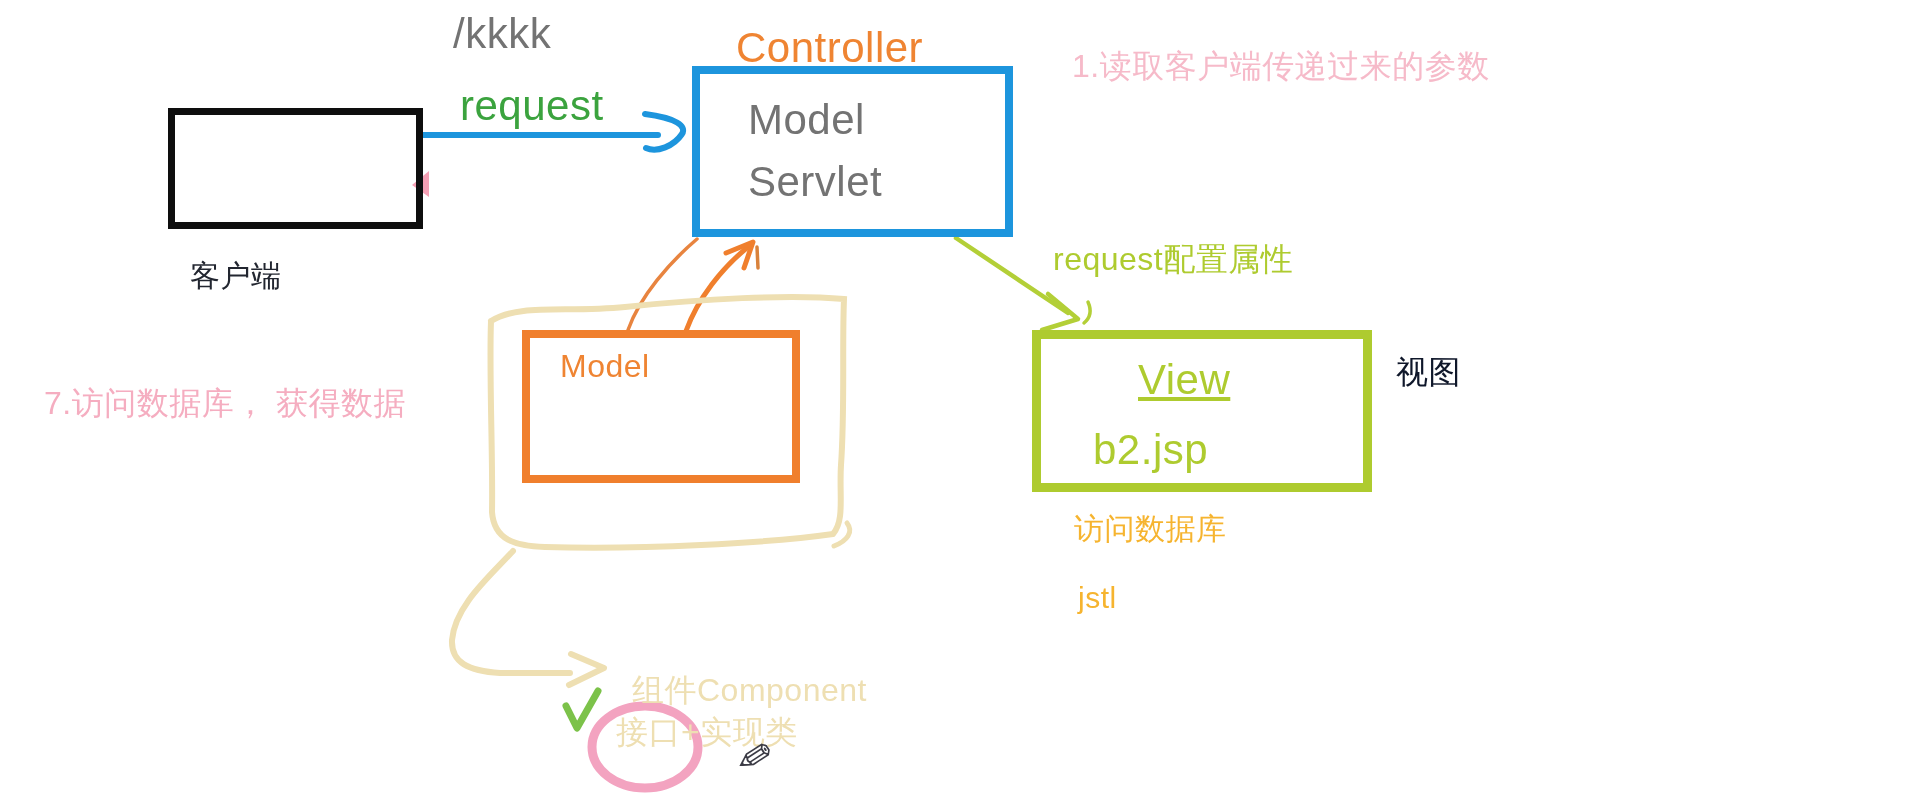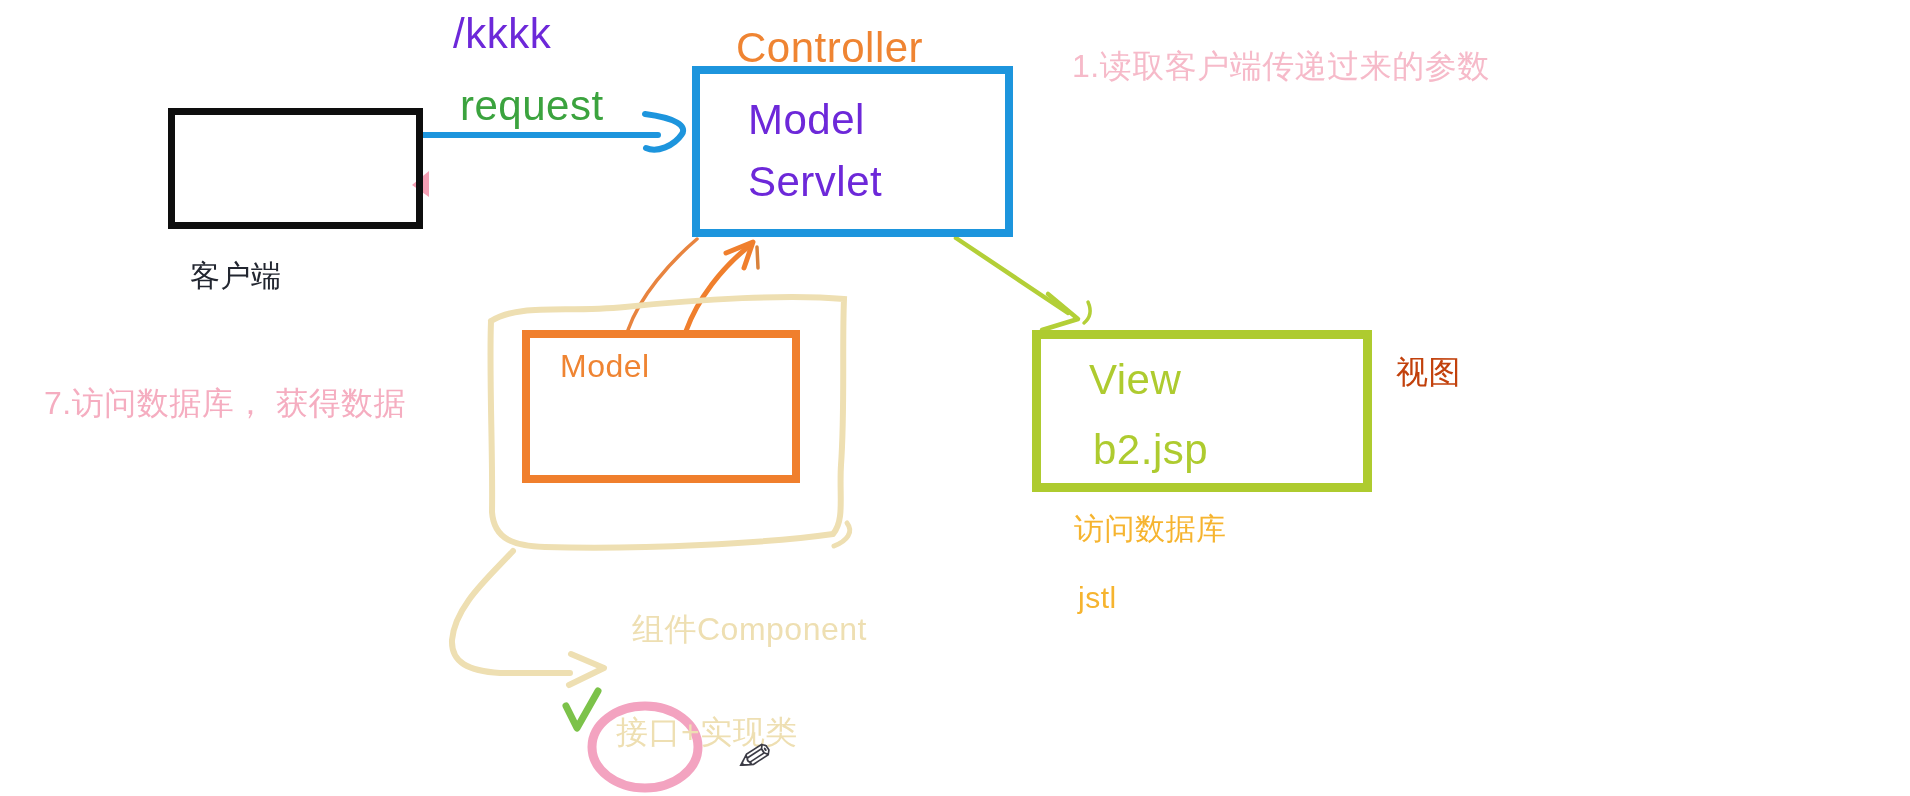--- a/index.html
+++ b/index.html
@@ -25,25 +25,25 @@
   }
   .box { position: absolute; background: transparent; box-sizing: border-box; }
 
   
   .client-box { left: 168px; top: 108px; width: 255px; height: 121px; border: 7px solid #0e0e0e; }
   .controller-box { left: 692px; top: 66px; width: 321px; height: 171px; border: 8px solid #1d95dd; }
   .model-box { left: 522px; top: 330px; width: 278px; height: 153px; border: 8px solid #f07f2d; }
   .view-box { left: 1032px; top: 330px; width: 340px; height: 162px; border: 9px solid #aecb2f; }
 
   
-  .blue { color: #6d28d9; }
+  .blue { color: #737373; }
   .orange { color: #ef8432; }
   .green { color: #3ba33e; }
   .yg { color: #aecb2f; }
-  .yg-light { color: #c2410c; }
+  .yg-light { color: #0f172a; }
   .pink { color: #f6bac9; }
   .pink2 { color: #f5adc0; }
   .red { color: #e04848; font-weight: bold; }
   .amber { color: #f6b42f; }
   .tan { color: #eedfb2; }
   .dark { color: #222630; }
 
   .f42 { font-size: 42px; }
   .f40 { font-size: 32px; }
   .f38 { font-size: 30px; }
@@ -52,27 +52,27 @@
   .request-label { left: 460px; top: 84px; }
   .client-label { left: 190px; top: 260px; }
   .controller-title { left: 736px; top: 26px; }
   .controller-line1 { left: 748px; top: 98px; }
   .controller-line2 { left: 748px; top: 160px; }
   .note1 { left: 1072px; top: 50px; }
   .note2 { left: 44px; top: 387px; }
   .model-title { left: 560px; top: 350px; }
   .model-line2 { left: 543px; top: 412px; }
   .request-attr { left: 1053px; top: 243px; }
-  .view-line1 { left: 1089px; top: 358px; }
+  .view-line1 { left: 1138px; top: 358px; text-decoration: underline; }
   .view-line2 { left: 1093px; top: 428px; }
   .view-side { left: 1396px; top: 356px; }
   .note3 { left: 1404px; top: 431px; }
   .el-label { left: 1074px; top: 513px; }
   .jstl-label { left: 1078px; top: 582px; }
-  .component-label { left: 632px; top: 613px; }
+  .component-label { left: 632px; top: 674px; }
   .iface-row { left: 616px; top: 716px; }
 
   .pencil {
     left: 736px; top: 736px;
     font-size: 42px;
     color: #3b3b45;
     transform: scaleX(-1) rotate(-12deg);
   }
 </style>
 </head>
@@ -118,20 +118,21 @@
 
   <div class="t controller-title orange f42">Controller</div>
   <div class="t controller-line1 blue f42">Model</div>
   <div class="t controller-line2 blue f42">Servlet</div>
 
   <div class="t note1 pink f40">1.读取客户端传递过来的参数</div>
   <div class="t note2 pink2 f40">7.访问数据库， 获得数据</div>
 
   <div class="t model-title orange f40">Model</div>
 
+  <div class="t request-attr yg f40">request配置属性</div>
 
   <div class="t view-line1 yg f42">View</div>
   <div class="t view-line2 yg f42">b2.jsp</div>
   <div class="t view-side yg-light f40">视图</div>
 
 
   <div class="t el-label amber f38">访问数据库</div>
   <div class="t jstl-label amber f38">jstl</div>
 
   <div class="t component-label tan f40">组件Component</div>

